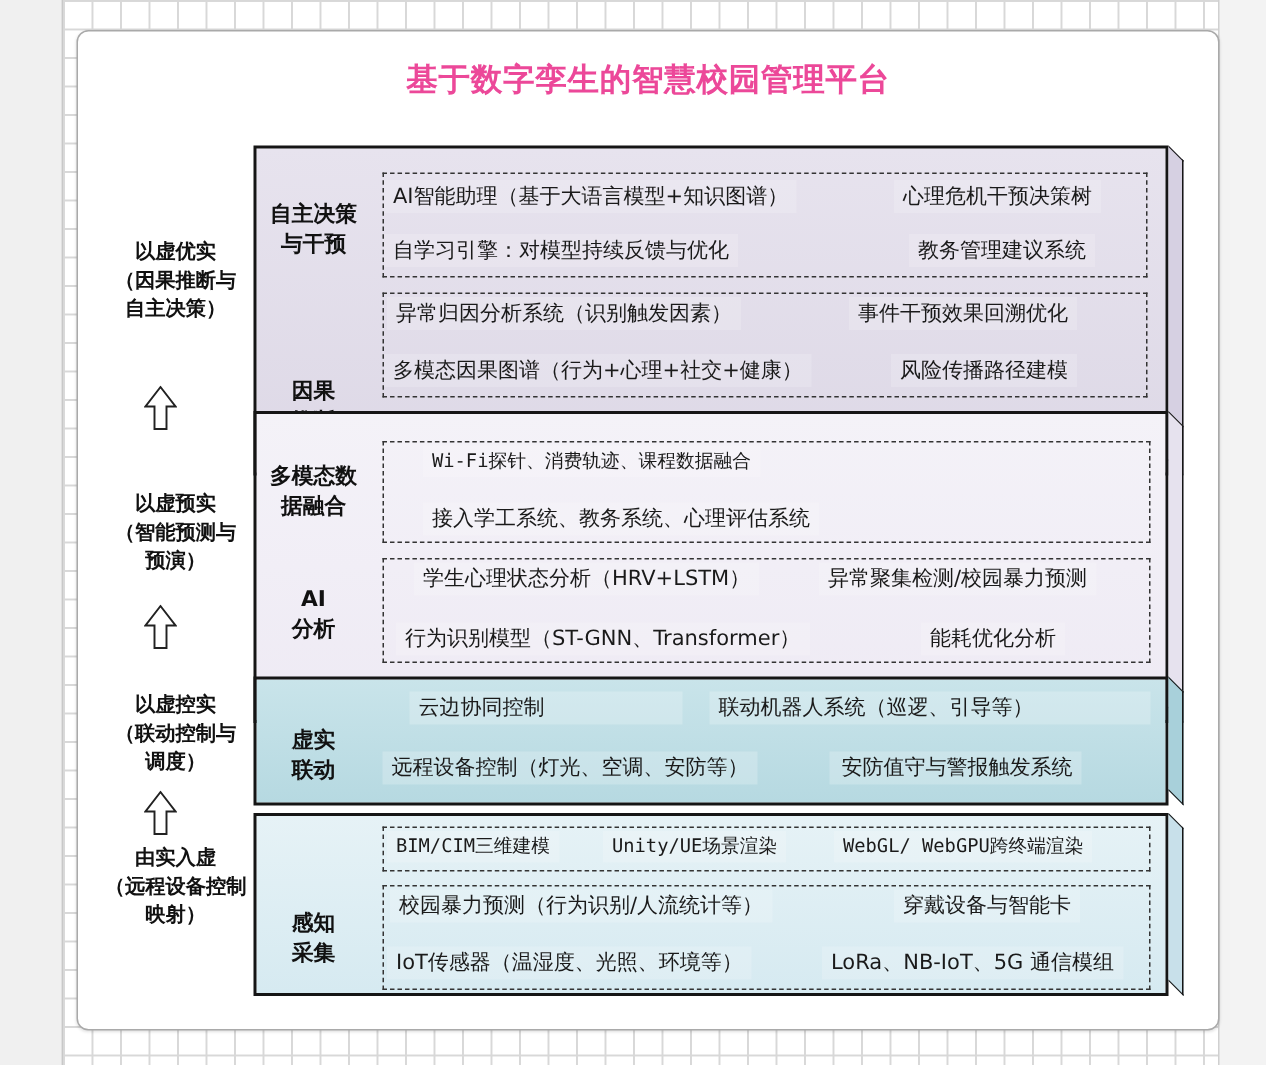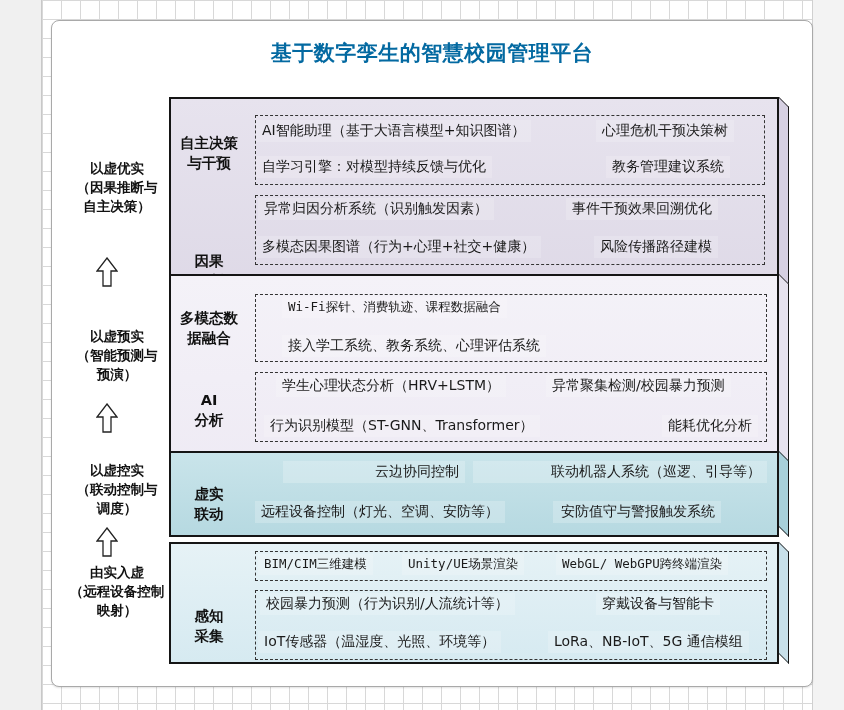--- a/index.html
+++ b/index.html
@@ -21,21 +21,21 @@
     position:absolute; left:812px; top:0; width:32px; height:710px;
     background:#f3f3f3; border-left:1px solid #d0d0d0;
   }
   .card {
     position:absolute; left:51px; top:20px; width:760px; height:665px;
     background:#ffffff; border:1px solid #a9a9a9; border-radius:8px;
     box-shadow:0 1px 2px rgba(0,0,0,0.12);
   }
   .title {
     position:absolute; left:0; top:18px; width:100%; text-align:center;
-    font-size:21px; font-weight:bold; color:#0369a1; letter-spacing:0.5px;
+    font-size:21px; font-weight:bold; color:#ec4899; letter-spacing:0.5px;
   }
   .side-label {
     position:absolute; left:12px; width:106px; text-align:center;
     font-size:13.5px; font-weight:bold; color:#111; line-height:19px;
   }
   .side-label span { display:block; }
   .up-arrow {
     position:absolute; left:44px; width:22px; height:30px;
   }
   .layer {
@@ -150,33 +150,33 @@
     </div>
 
     <div class="sect-label" style="top:114px;">
       <span>AI</span>
       <span>分析</span>
     </div>
     <div class="dbox" style="left:84px; top:96px; width:512px; height:70px;">
       <div class="item" style="left:20px; top:2px;">学生心理状态分析（HRV+LSTM）</div>
       <div class="item" style="left:290px; top:2px;">异常聚集检测/校园暴力预测</div>
       <div class="item" style="left:8px; top:42px;">行为识别模型（ST-GNN、Transformer）</div>
-      <div class="item" style="left:358px; top:42px;margin-left:48px;">能耗优化分析</div>
+      <div class="item" style="left:358px; top:42px;">能耗优化分析</div>
     </div>
   </div>
 
   <div class="layer teal" style="top:430px; height:86px;">
     <div class="side3d teal-side"></div>
 
     <div class="sect-label" style="top:22px;margin-top:9px;">
       <span>虚实</span>
       <span>联动</span>
     </div>
-    <div class="item" style="left:112px; top:8px; background:rgba(255,255,255,0.22); width:170px; text-align:right;">云边协同控制</div>
-    <div class="item" style="left:302px; top:8px; background:rgba(255,255,255,0.22); width:282px; text-align:right;">联动机器人系统（巡逻、引导等）</div>
+    <div class="item" style="left:102px; top:8px; background:rgba(255,255,255,0.22); width:170px; text-align:left;">云边协同控制</div>
+    <div class="item" style="left:302px; top:8px; background:rgba(255,255,255,0.22); width:282px; text-align:left;">联动机器人系统（巡逻、引导等）</div>
     <div class="item" style="left:84px; top:48px; background:rgba(255,255,255,0.22);">远程设备控制（灯光、空调、安防等）</div>
     <div class="item" style="left:382px; top:48px; background:rgba(255,255,255,0.22);padding-left:8px;">安防值守与警报触发系统</div>
   </div>
 
   <div class="layer light" style="top:521px; height:122px;">
     <div class="side3d light-side"></div>
 
     <div class="dbox" style="left:84px; top:7px; width:512px; height:30px;">
       <div class="item mono" style="left:2px; top:2px;">BIM/CIM三维建模</div>
       <div class="item mono" style="left:146px; top:2px;">Unity/UE场景渲染</div>

